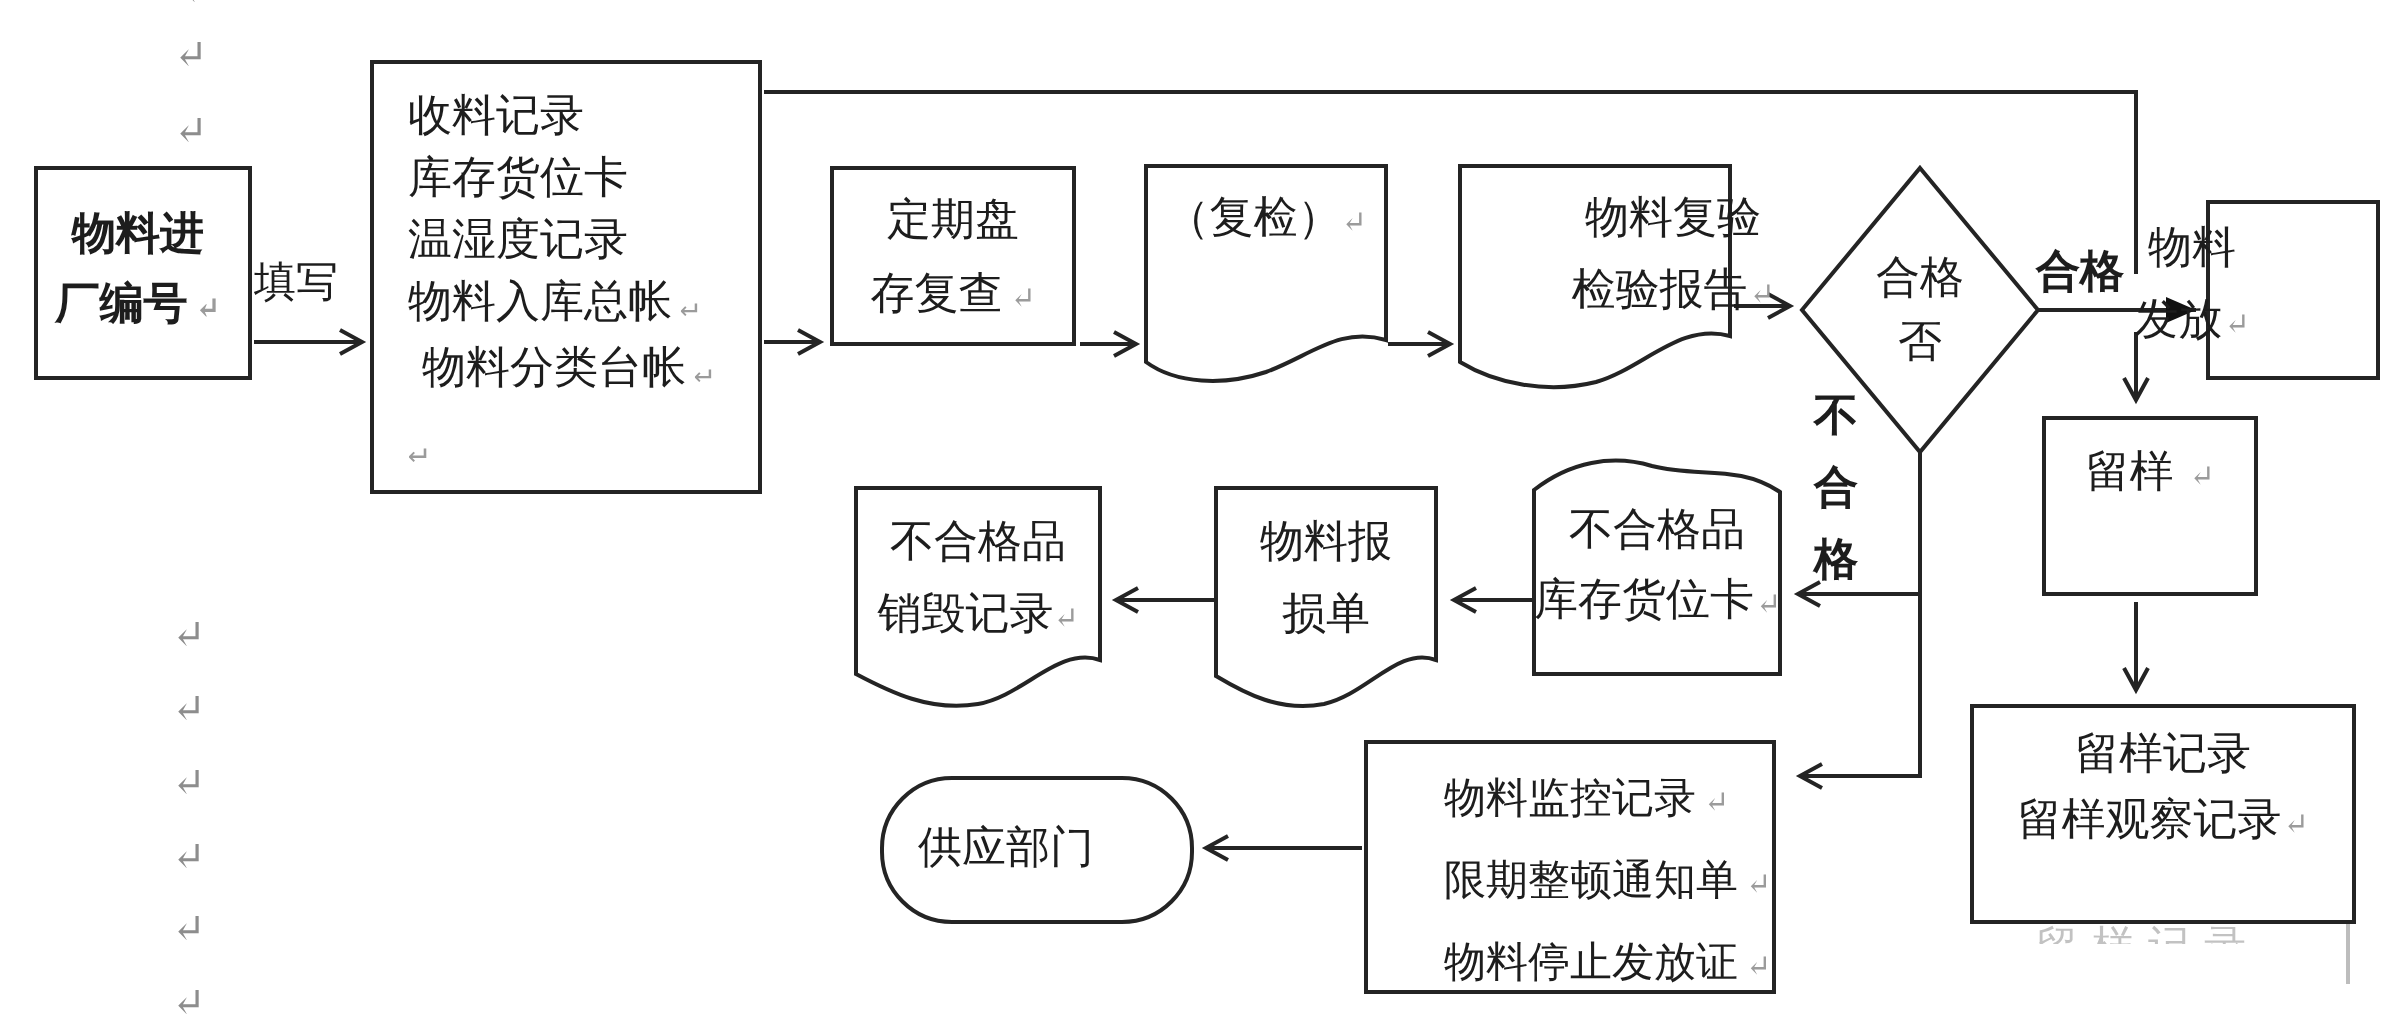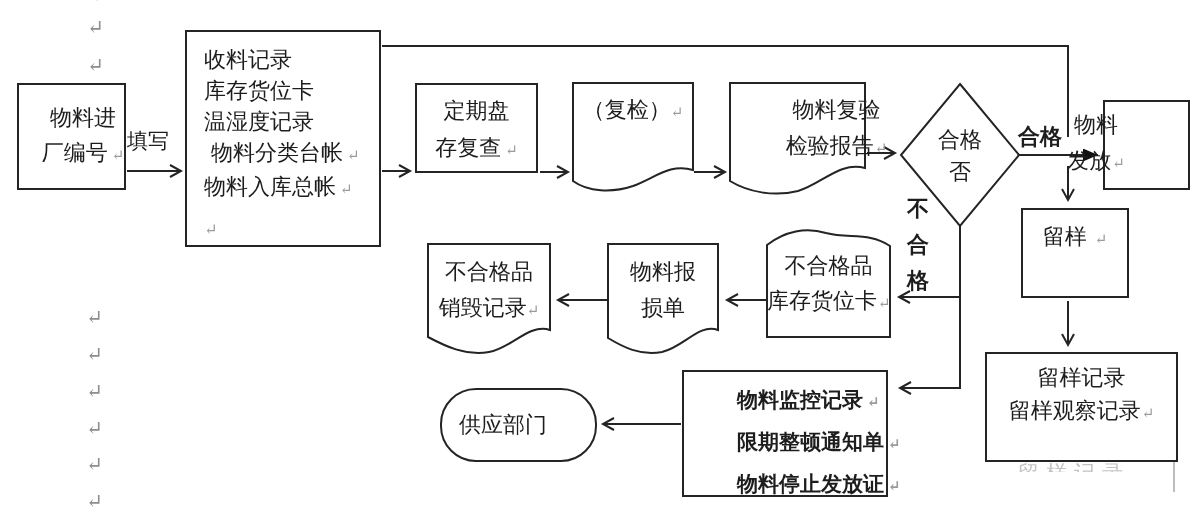--- a/index.html
+++ b/index.html
@@ -51,32 +51,32 @@
     <path d="M1068 301 V345" fill="none" stroke="#242424" stroke-width="2" marker-end="url(#ao)"></path>
     <path d="M960 226 V388 H900" fill="none" stroke="#242424" stroke-width="2" marker-end="url(#ao)"></path>
     <path d="M960 297 H899" fill="none" stroke="#242424" stroke-width="2" marker-end="url(#ao)"></path>
     <path d="M766 300 H727" fill="none" stroke="#242424" stroke-width="2" marker-end="url(#ao)"></path>
     <path d="M607 300 H558" fill="none" stroke="#242424" stroke-width="2" marker-end="url(#ao)"></path>
     <path d="M681 424 H603" fill="none" stroke="#242424" stroke-width="2" marker-end="url(#ao)"></path>
     <path d="M1174 456 V492" fill="none" stroke="#bdbdbd" stroke-width="2"></path>
   </svg>
 
   <div class="box" style="left:17px;top:83px;width:109px;height:107px;"></div>
-  <div class="txt center" style="left:19px;top:100px;width:128px;line-height:35px;">
+  <div class="txt center" style="left:5px;top:100px;width:128px;line-height:35px;font-weight:bold;">
     <div><span>物料进</span></div>
     <div><span>厂编号</span><span class="pm">↵</span></div>
   </div>
 
   <div class="box" style="left:185px;top:30px;width:196px;height:217px;"></div>
-  <div class="txt" style="left:204px;top:44px;width:175px;">
+  <div class="txt" style="left:204px;top:44px;width:175px;font-family:Liberation Mono, monospace;">
     <div><span>收料记录</span></div>
     <div><span>库存货位卡</span></div>
     <div><span>温湿度记录</span></div>
+    <div><span>物料入库总帐</span><span class="pm">↵</span></div>
     <div style="text-indent:7px;"><span>物料分类台帐</span><span class="pm">↵</span></div>
-    <div><span>物料入库总帐</span><span class="pm">↵</span></div>
     <div style="margin-top:7px;"><span class="pm" style="margin-left:0;font-size:16px;">↵</span></div>
   </div>
 
   <div class="box" style="left:415px;top:83px;width:123px;height:90px;"></div>
   <div class="txt center" style="left:417px;top:92px;width:119px;line-height:37px;">
     <div><span>定期盘</span></div>
     <div><span>存复查</span><span class="pm">↵</span></div>
   </div>
 
   <div class="txt center" style="left:573px;top:92px;width:120px;line-height:36px;">
@@ -119,21 +119,21 @@
     <div><span>物料报</span></div>
     <div><span>损单</span></div>
   </div>
 
   <div class="txt center" style="left:428px;top:254px;width:122px;line-height:36px;">
     <div><span>不合格品</span></div>
     <div><span>销毁记录</span><span class="pm" style="margin-left:0;">↵</span></div>
   </div>
 
   <div class="box" style="left:682px;top:370px;width:206px;height:127px;"></div>
-  <div class="txt" style="left:737px;top:380px;width:190px;line-height:39px;font-size:21px;font-weight:bold;">
+  <div class="txt" style="left:722px;top:380px;width:190px;line-height:39px;font-size:21px;">
     <div><span>物料监控记录</span><span class="pm">↵</span></div>
     <div><span>限期整顿通知单</span><span class="pm">↵</span></div>
     <div><span>物料停止发放证</span><span class="pm">↵</span></div>
   </div>
 
   <div class="box" style="left:440px;top:388px;width:157px;height:74px;border-radius:36px;"></div>
   <div class="txt center" style="left:442px;top:409px;width:122px;">
     <div><span>供应部门</span></div>
   </div>
 

